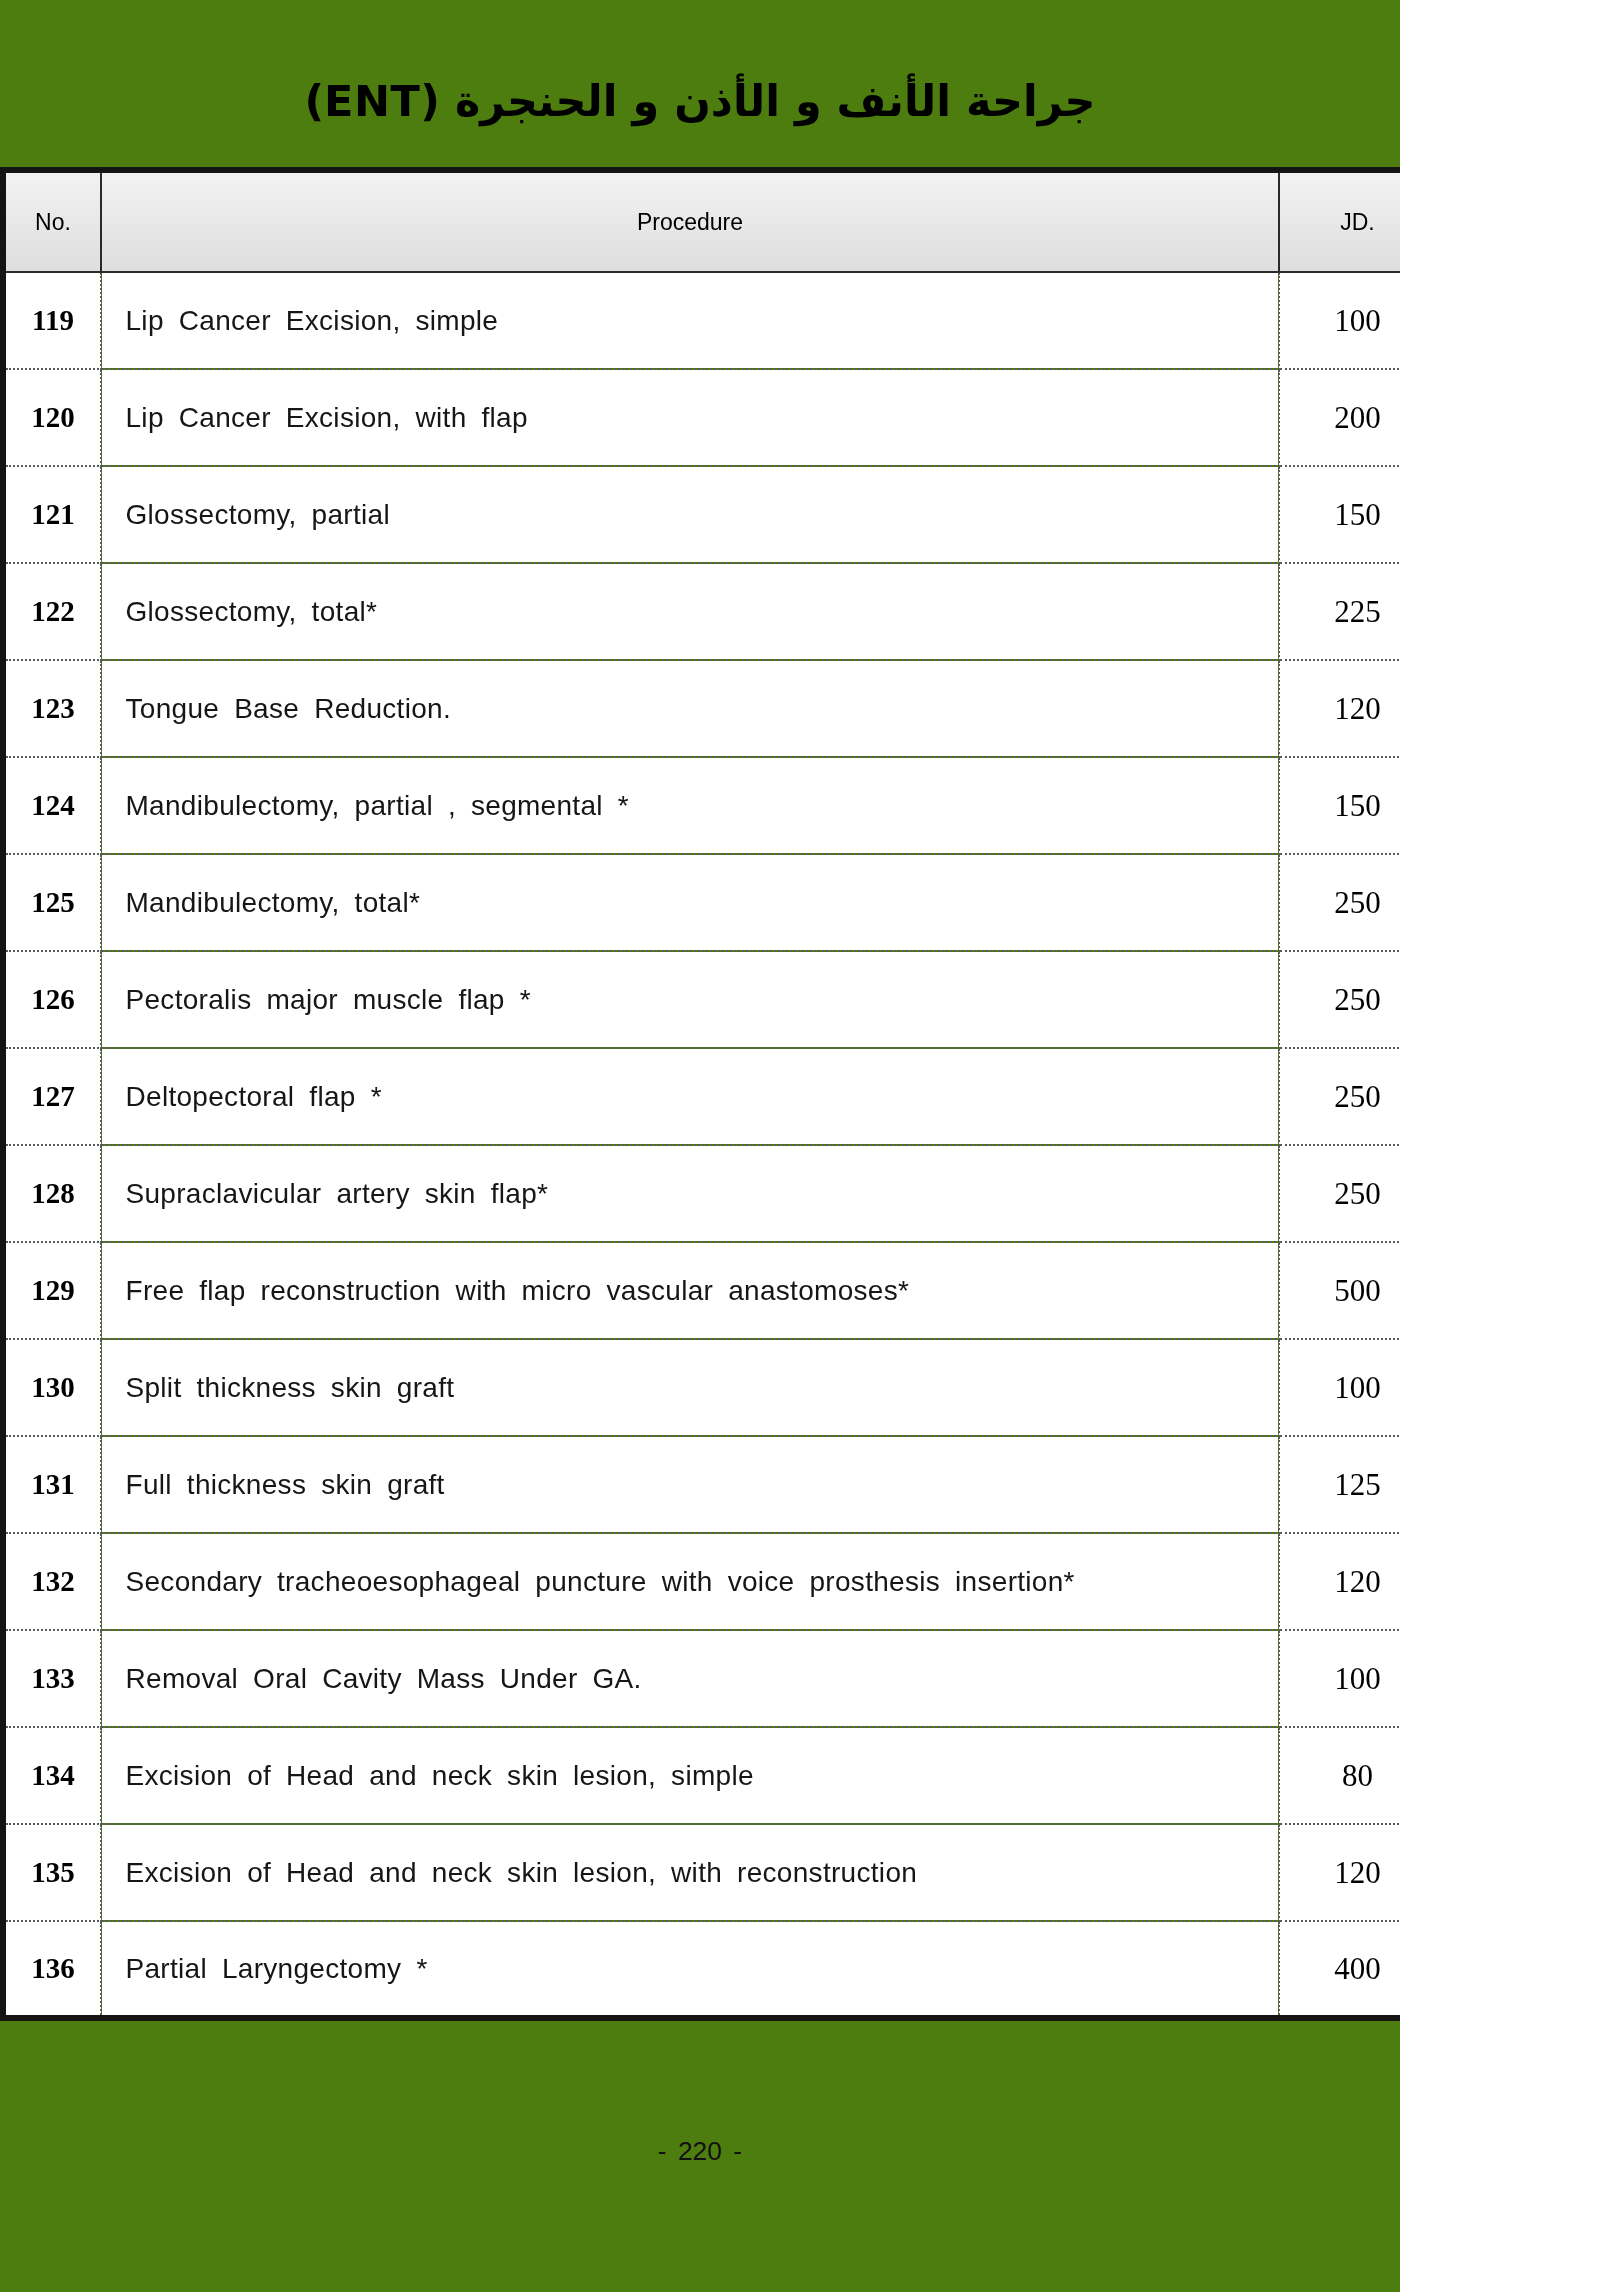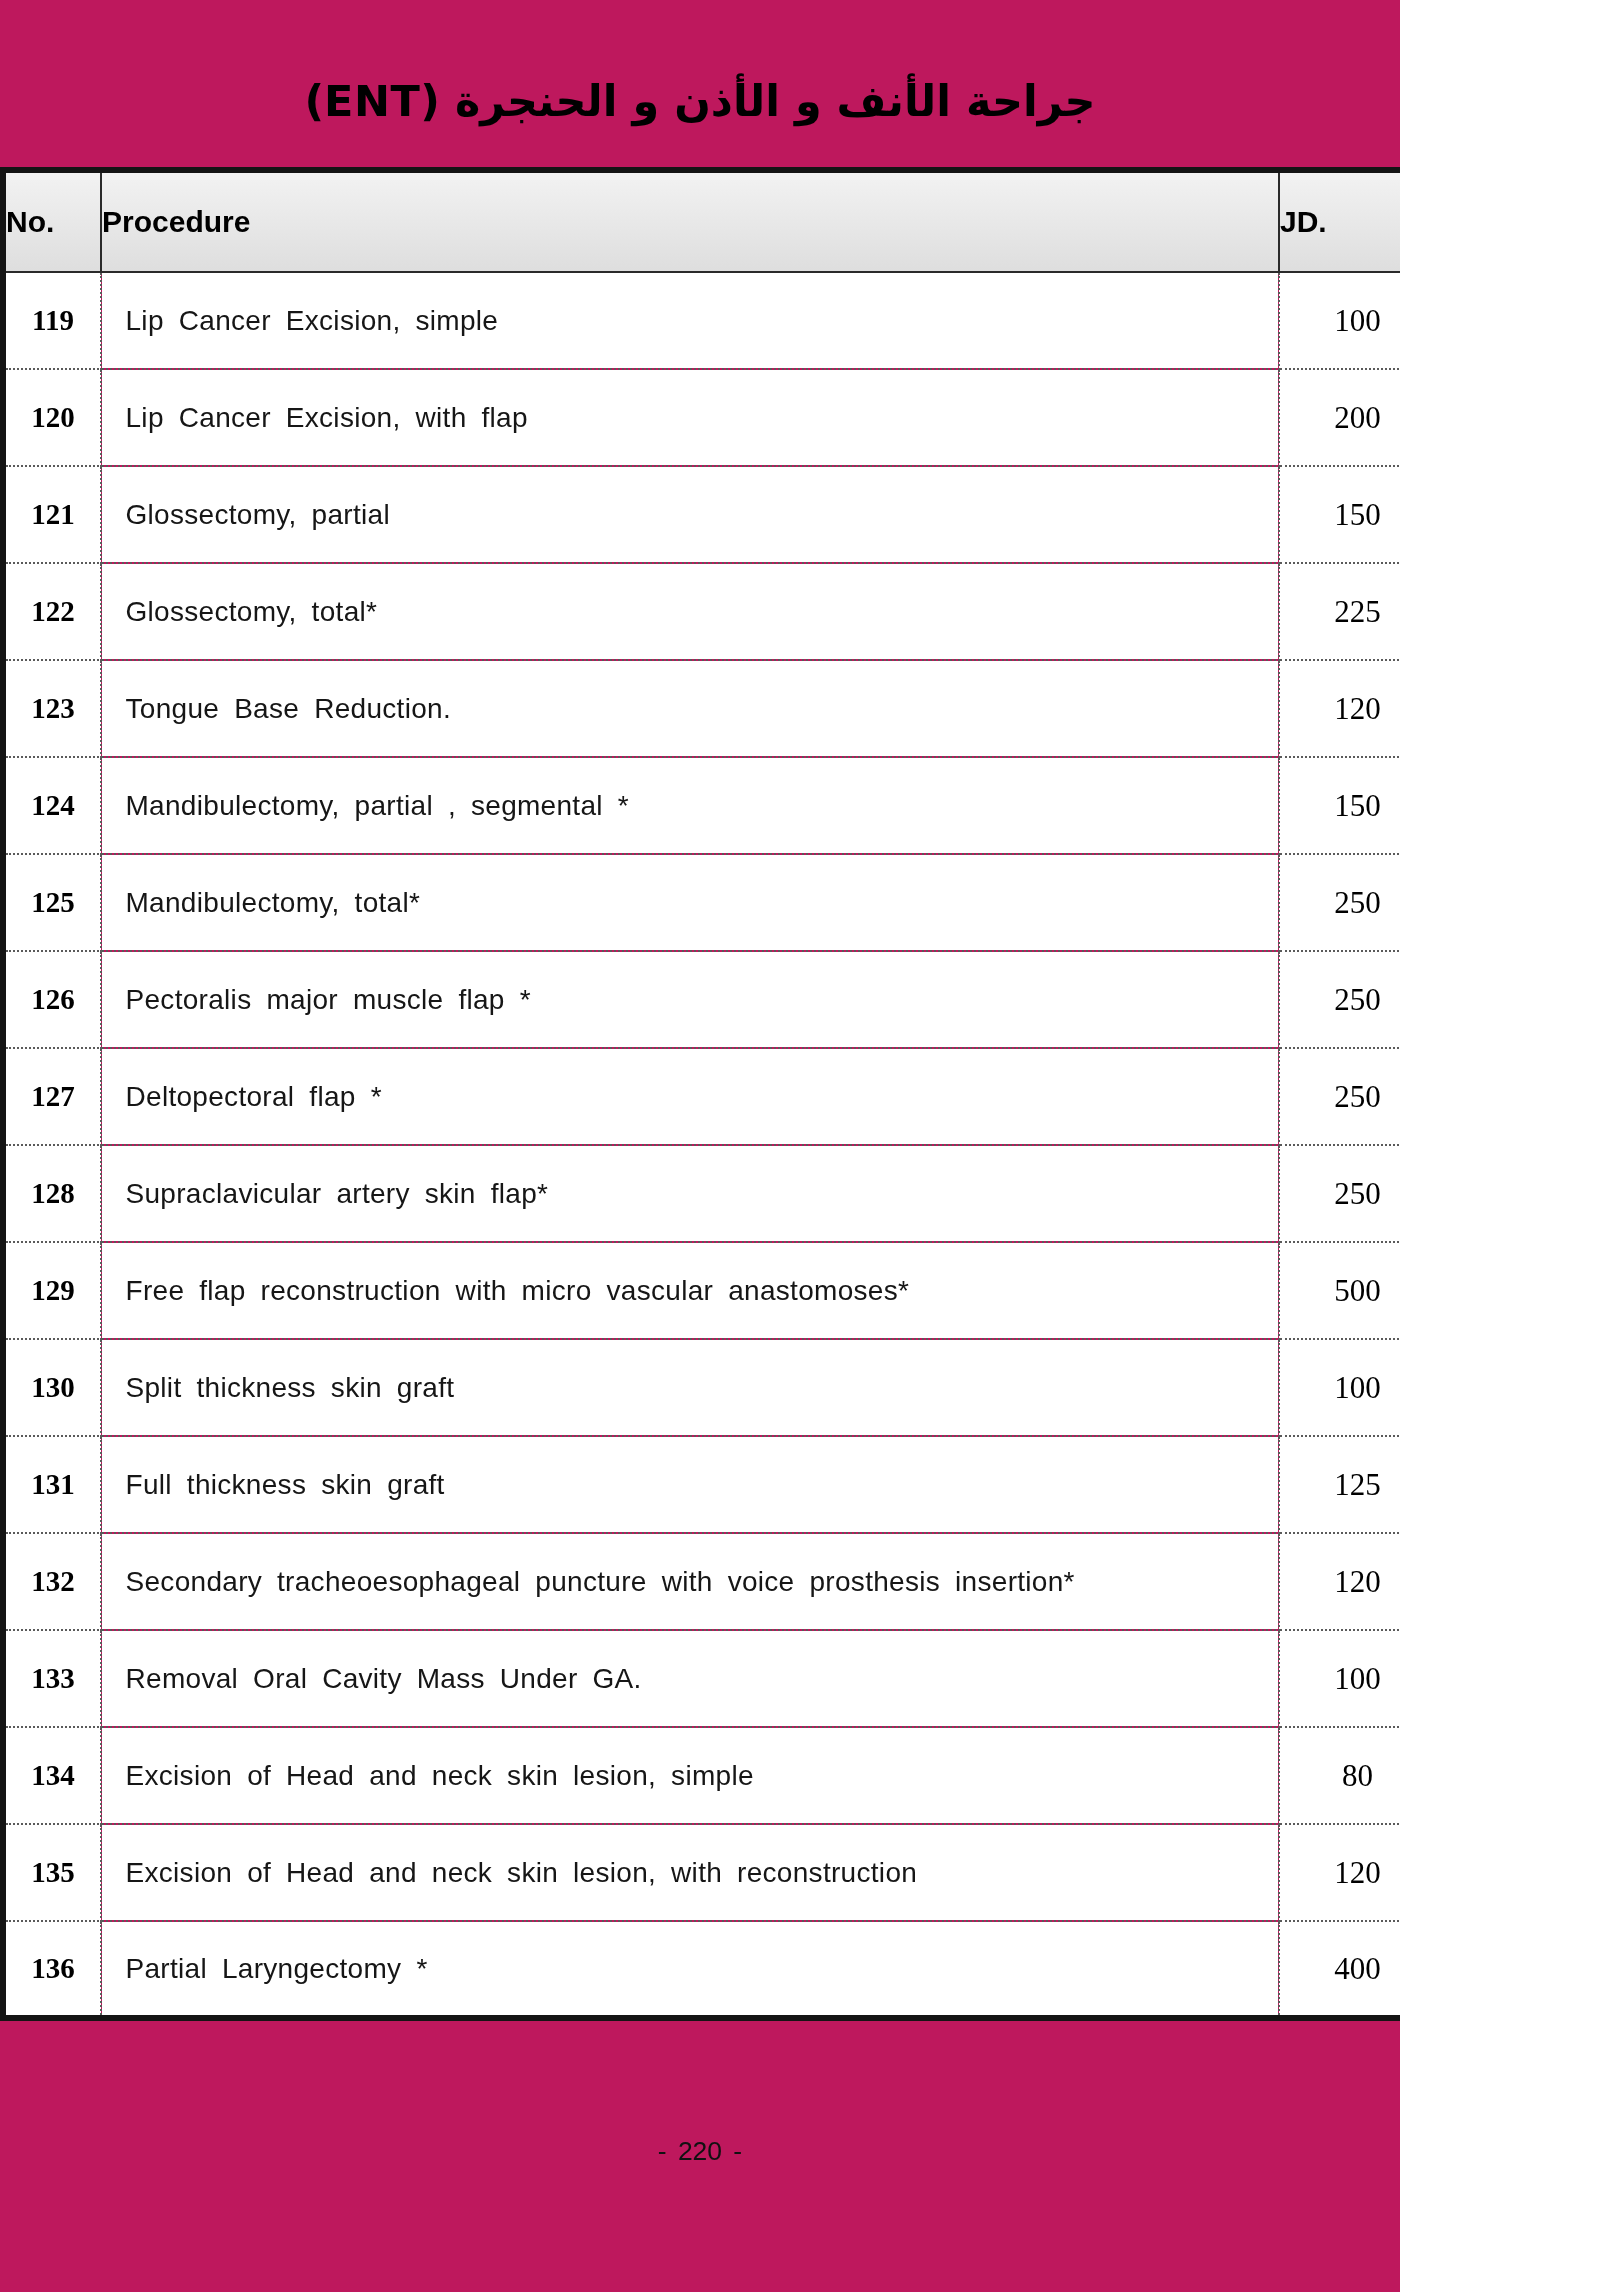--- a/index.html
+++ b/index.html
@@ -5,21 +5,21 @@
   * { box-sizing: border-box; margin: 0; padding: 0; }
 
   html, body {
     background: #ffffff;
   }
 
   .page {
     position: relative;
     width: 1400px;
     height: 2293px;
-    background: #be185d;
+    background: #4d7c0f;
     font-family: "Liberation Sans", sans-serif;
     color: #111111;
     overflow: hidden;
   }
 
   .page-title {
     padding-top: 76px;
     text-align: center;
     direction: rtl;
     font-family: "DejaVu Sans", sans-serif;
@@ -38,24 +38,24 @@
   }
 
   col.col-no  { width: 98px; }
   col.col-jd  { width: 159px; }
 
   thead th {
     height: 102px;
     background: linear-gradient(#f2f2f2, #dedede);
     border: 2.9px solid #2a2a2a;
     font-family: "Liberation Sans", sans-serif;
-    font-weight: bold;
-    font-size: 30px;
-    color: #000000;
-    text-align: left;
+    font-weight: normal;
+    font-size: 23px;
+    color: #000000;
+    text-align: center;
     vertical-align: middle;
   }
 
   tbody td {
     height: 97px;
     border: 2px dotted #5a5a5a;
     vertical-align: middle;
     background: #ffffff;
   }
 

